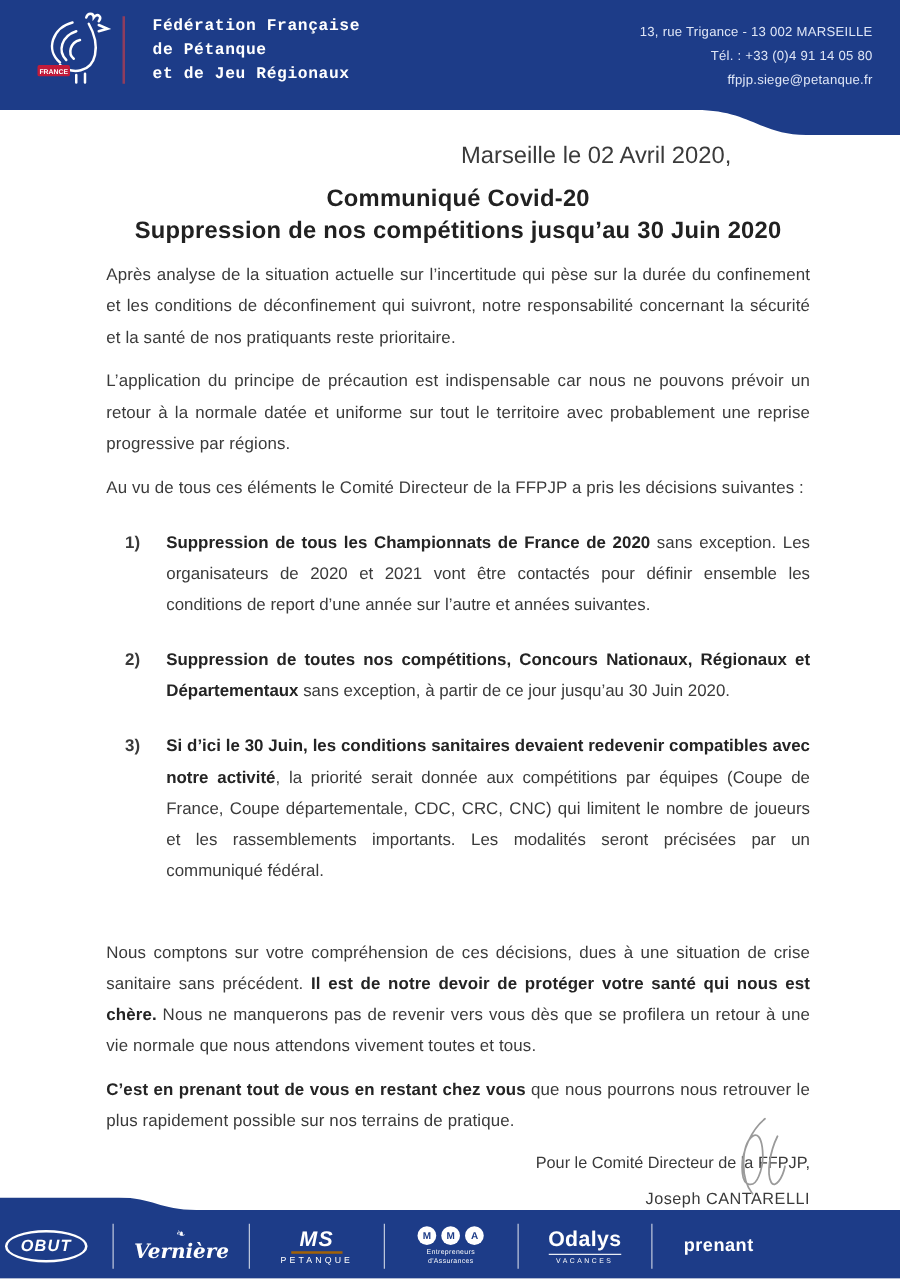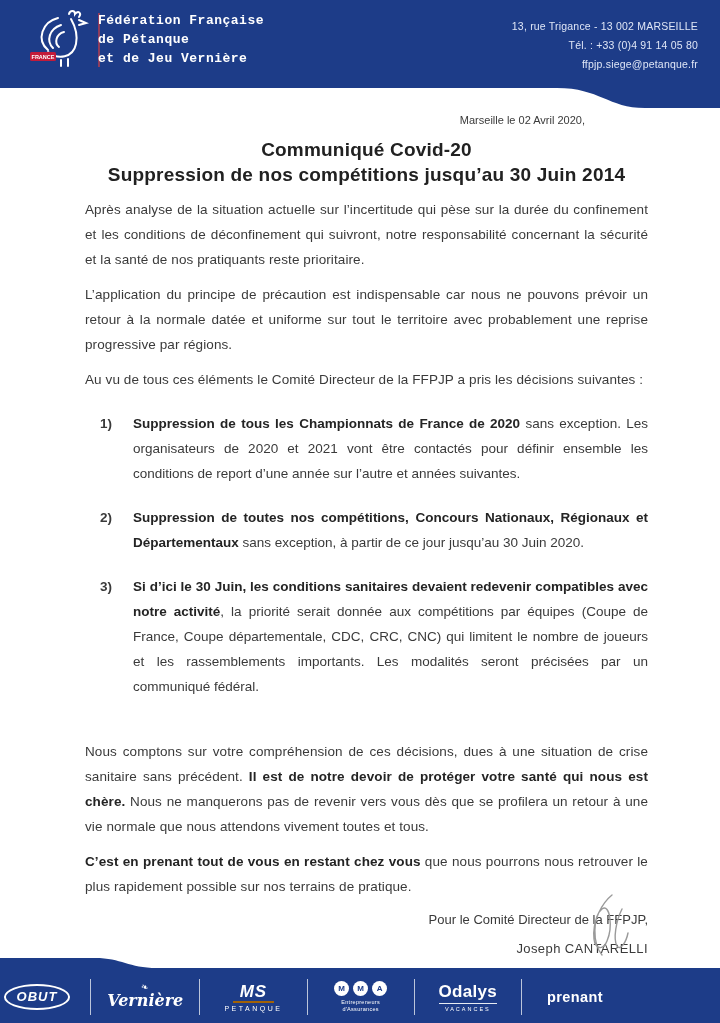--- a/index.html
+++ b/index.html
@@ -7,29 +7,29 @@
     position:relative;width:720px;height:1023px;margin:0 auto;
     background:#ffffff;overflow:hidden;
     font-family:"Liberation Sans",sans-serif;color:#3a3a3a;
   }
   svg{display:block}
   
   .hdr-svg{position:absolute;top:0;left:0;}
   .hdr-content{position:absolute;top:0;left:0;width:720px;height:108px;}
   .rooster-wrap{position:absolute;left:28px;top:6px;}
   .hdr-divider{position:absolute;left:98px;top:13px;width:2px;height:54px;background:#8e3d5e;}
-  .org{position:absolute;left:98px;top:11px;color:#ffffff;
+  .org{position:absolute;left:122px;top:11px;color:#ffffff;
        font-family:"Liberation Mono","DejaVu Sans Mono",monospace;
        font-weight:700;font-size:13px;line-height:19px;letter-spacing:.5px;}
   .org div{display:block}
   .contact{position:absolute;right:22px;top:17px;text-align:right;
            color:#dfe6f6;font-size:10.5px;line-height:19px;letter-spacing:.2px;}
   
   .content{position:absolute;top:108px;left:85px;width:563px;}
-  .dateline{margin-top:6px;text-align:right;padding-right:63px;font-size:11px;color:#3a3a3a;}
+  .dateline{margin-top:6px;text-align:right;padding-right:63px;font-size:19px;color:#3a3a3a;}
   .title{margin-top:11px;text-align:center;font-weight:700;font-size:19px;
          line-height:25px;color:#212121;letter-spacing:.2px;}
   .para{margin:10px 0 0 0;font-size:13.5px;line-height:25px;text-align:justify;letter-spacing:.1px;}
   .decisions{margin-top:6px;}
   .decision{position:relative;padding-left:48px;margin-top:19px;
             font-size:13.5px;line-height:25px;text-align:justify;}
   .decision .num{position:absolute;left:15px;top:0;font-weight:700;}
   .closing-first{margin-top:40px;}
   .signoff{margin-top:13px;text-align:right;font-size:13px;color:#3a3a3a;}
   .signoff-name{margin-top:14px;text-align:right;font-size:13px;letter-spacing:.4px;color:#3a3a3a;}
@@ -79,35 +79,35 @@
           <path d="M33,54 L33,60 M40,53 L40,60"></path>
         </g>
         <rect x="2" y="46" width="26" height="9" rx="1.5" fill="#c21b3a"></rect>
         <text x="15" y="53" text-anchor="middle" font-family="Liberation Sans, sans-serif" font-size="5.5" font-weight="bold" fill="#ffffff">FRANCE</text>
       </svg>
     </div>
     <div class="hdr-divider"></div>
     <div class="org">
       <div>Fédération Française</div>
       <div>de Pétanque</div>
-      <div>et de Jeu Vernière</div>
+      <div>et de Jeu Régionaux</div>
     </div>
     <div class="contact">
       <div>13, rue Trigance - 13 002 MARSEILLE</div>
       <div>Tél. : +33 (0)4 91 14 05 80</div>
       <div>ffpjp.siege@petanque.fr</div>
     </div>
   </div>
 
   <div class="content">
     <div class="dateline">Marseille le 02 Avril 2020,</div>
 
     <div class="title">
       <div>Communiqué Covid-20</div>
-      <div>Suppression de nos compétitions jusqu’au 30 Juin 2014</div>
+      <div>Suppression de nos compétitions jusqu’au 30 Juin 2020</div>
     </div>
 
     <p class="para"><span>Après analyse de la situation actuelle sur l’incertitude qui pèse sur la durée du confinement et les conditions de déconfinement qui suivront, notre responsabilité concernant la sécurité et la santé de nos pratiquants reste prioritaire.</span></p>
     <p class="para"><span>L’application du principe de précaution est indispensable car nous ne pouvons prévoir un retour à la normale datée et uniforme sur tout le territoire avec probablement une reprise progressive par régions.</span></p>
     <p class="para"><span>Au vu de tous ces éléments le Comité Directeur de la FFPJP a pris les décisions suivantes :</span></p>
 
     <div class="decisions">
       <div class="decision">
         <span class="num">1)</span>
         <span><span style="font-weight: 700; color: rgb(36, 36, 36);">Suppression de tous les Championnats de France de 2020</span><span> sans exception. Les organisateurs de 2020 et 2021 vont être contactés pour définir ensemble les conditions de report d’une année sur l’autre et années suivantes.</span></span>

